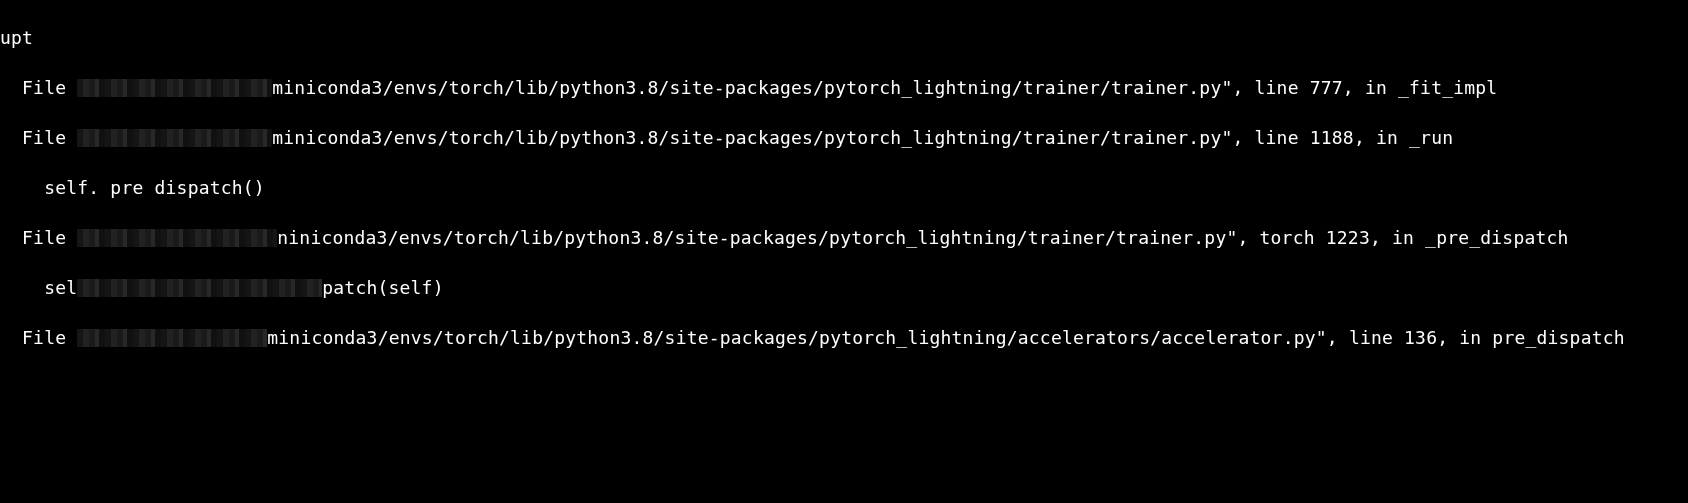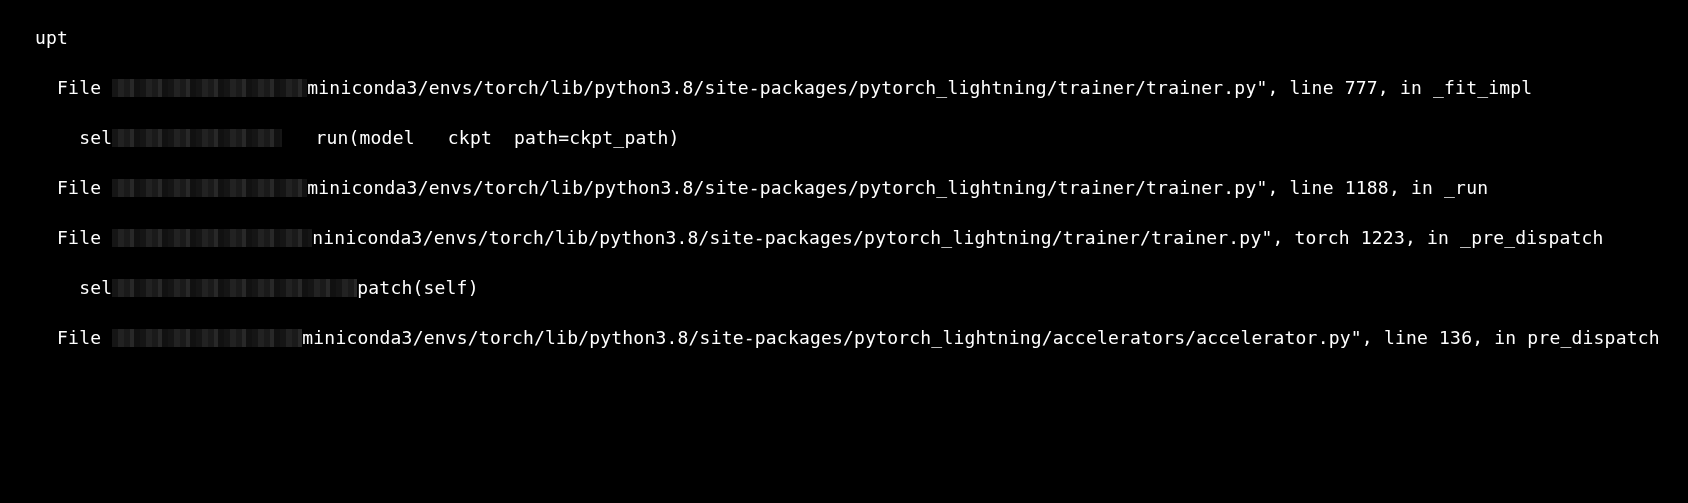--- a/index.html
+++ b/index.html
@@ -13,21 +13,20 @@
     overflow-x: hidden;
     width: 1688px;
   }
   .terminal {
     white-space: pre;
     letter-spacing: 0.2px;
     position: relative;
   }
   .line {
     white-space: pre;
-    margin-left: 35px;
   }
   .redacted {
     display: inline-block;
     height: 18px;
     vertical-align: -3px;
     background: #1a1a1a;
     position: relative;
   }
   
   .redacted::before {
@@ -52,22 +51,22 @@
   .redacted.r6  { width: 190px; }
   .redacted.r7  { width: 140px; }
   .redacted.r8  { width: 245px; }
 </style>
 </head>
 <body>
 
 <div class="terminal">
 <div class="line"><span>upt</span></div>
 <div class="line"><span>  File </span><span class="redacted r3"></span><span>miniconda3/envs/torch/lib/python3.8/site-packages/pytorch_lightning/trainer/trainer.py", line 777, in _fit_impl</span></div>
-<div class="line"><span>    sel</span><span class="redacted r2"></span><span>   run(model   ckpt  path=ckpt_path)</span></div>
 <div class="line"><span>  File </span><span class="redacted r4"></span><span>miniconda3/envs/torch/lib/python3.8/site-packages/pytorch_lightning/trainer/trainer.py", line 1188, in _run</span></div>
+<div class="line"><span>    self. pre dispatch()</span></div>
 <div class="line"><span>  File </span><span class="redacted r5"></span><span>niniconda3/envs/torch/lib/python3.8/site-packages/pytorch_lightning/trainer/trainer.py", torch 1223, in _pre_dispatch</span></div>
 <div class="line"><span>    sel</span><span class="redacted r8"></span><span>patch(self)</span></div>
 <div class="line"><span>  File </span><span class="redacted r6"></span><span>miniconda3/envs/torch/lib/python3.8/site-packages/pytorch_lightning/accelerators/accelerator.py", line 136, in pre_dispatch</span></div>
 
 
 
 
 
 
 

